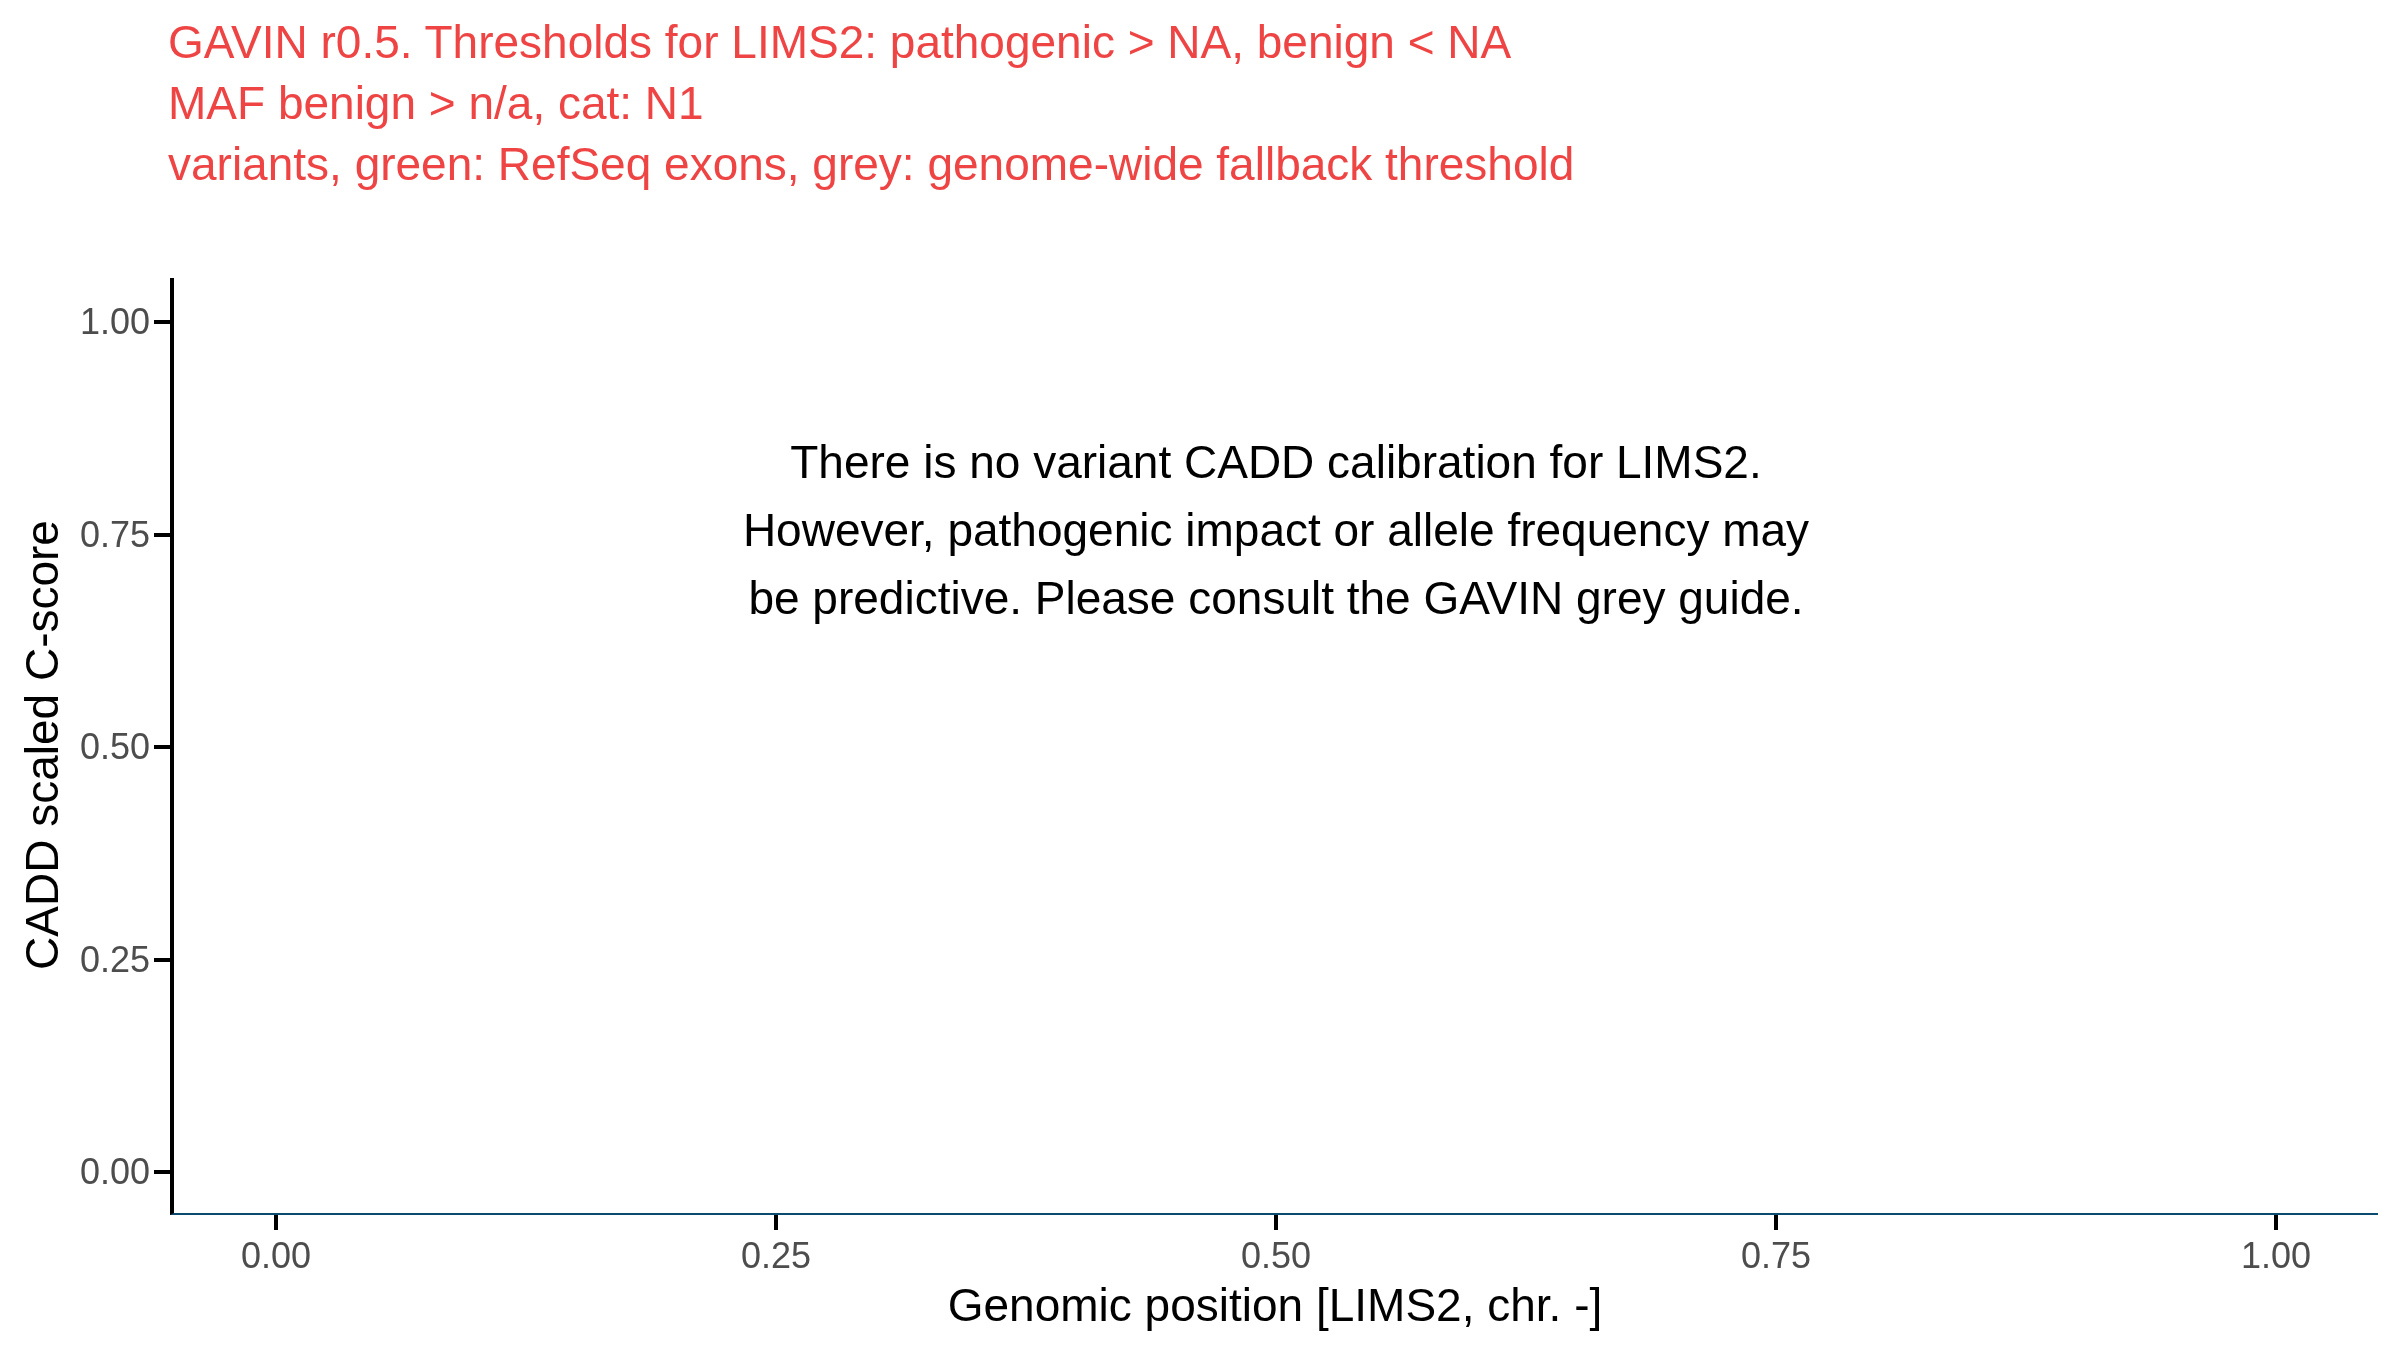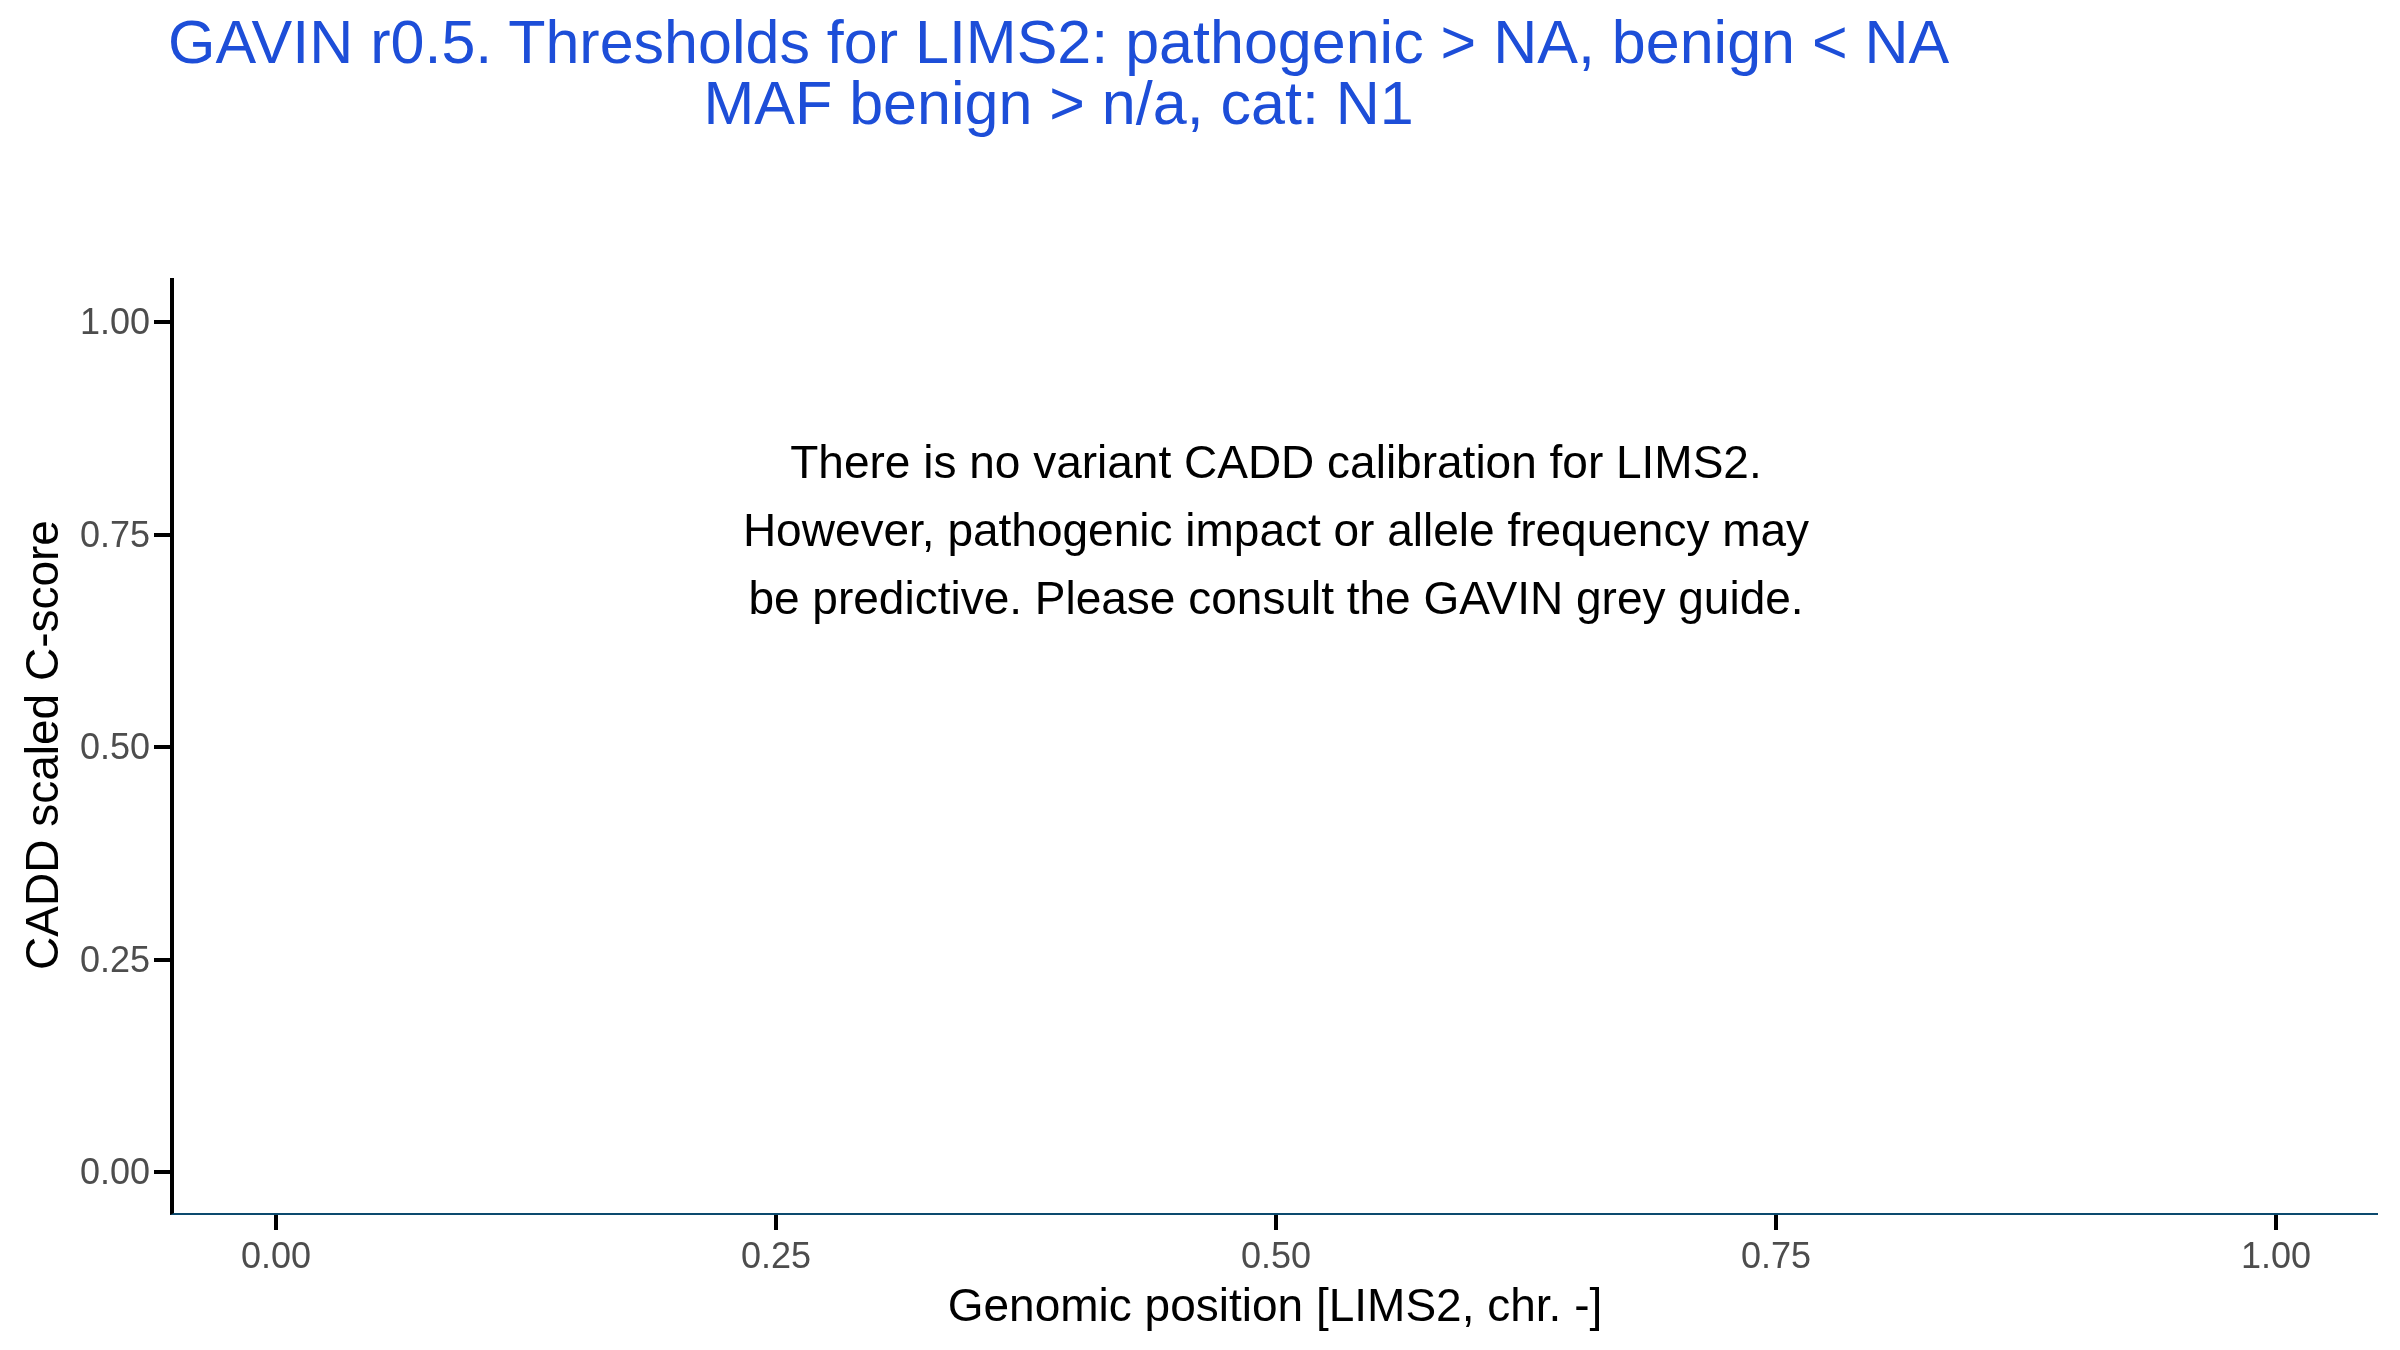--- a/index.html
+++ b/index.html
@@ -13,25 +13,24 @@
     height: 1350px;
     background: #ffffff;
     font-family: "Liberation Sans", sans-serif;
     color: #000000;
     overflow: hidden;
   }
   .plot-title {
     position: absolute;
     left: 168px;
     top: 12px;
-    font-size: 61px;
+    font-size: 46px;
     line-height: 61px;
-    color: #1d4ed8;
+    color: #ef4444;
     white-space: nowrap;
-    text-align: center;
   }
   .panel {
     position: absolute;
     left: 170px;
     top: 278px;
     width: 2208px;
     height: 937px;
     box-sizing: border-box;
     border-left: 4px solid #000000;
     border-bottom: 2px solid #0c4a6e;
@@ -102,20 +101,21 @@
   }
 </style>
 </head>
 <body>
 
 <div class="figure">
 
   <div class="plot-title">
     <div>GAVIN r0.5. Thresholds for LIMS2: pathogenic &gt; NA, benign &lt; NA</div>
     <div>MAF benign &gt; n/a, cat: N1</div>
+    <div>variants, green: RefSeq exons, grey: genome-wide fallback threshold</div>
   </div>
 
   <div class="y-axis-title">CADD scaled C-score</div>
 
   <div class="panel">
     <div class="annotation" style="position:absolute; left:502px; top:150px;">
       <div>There is no variant CADD calibration for LIMS2.</div>
       <div>However, pathogenic impact or allele frequency may</div>
       <div>be predictive. Please consult the GAVIN grey guide.</div>
     </div>

